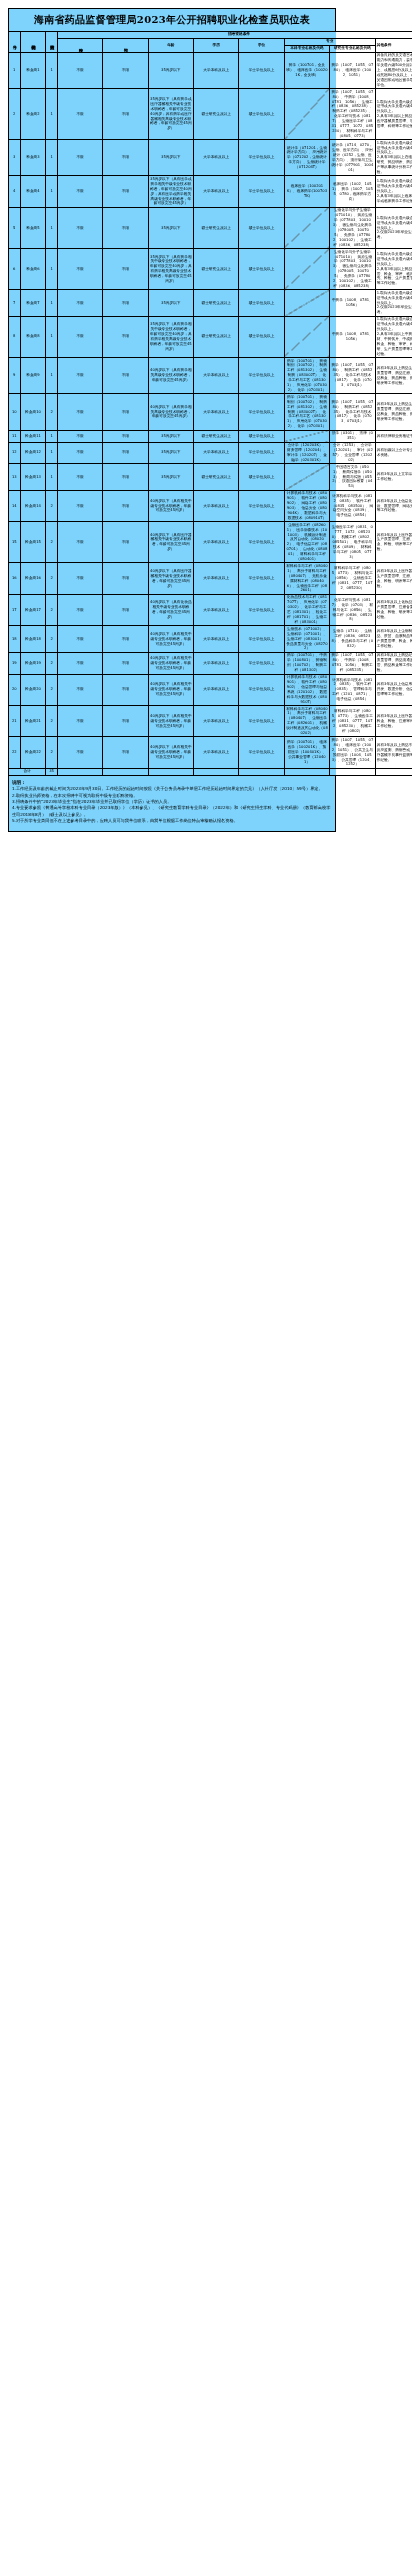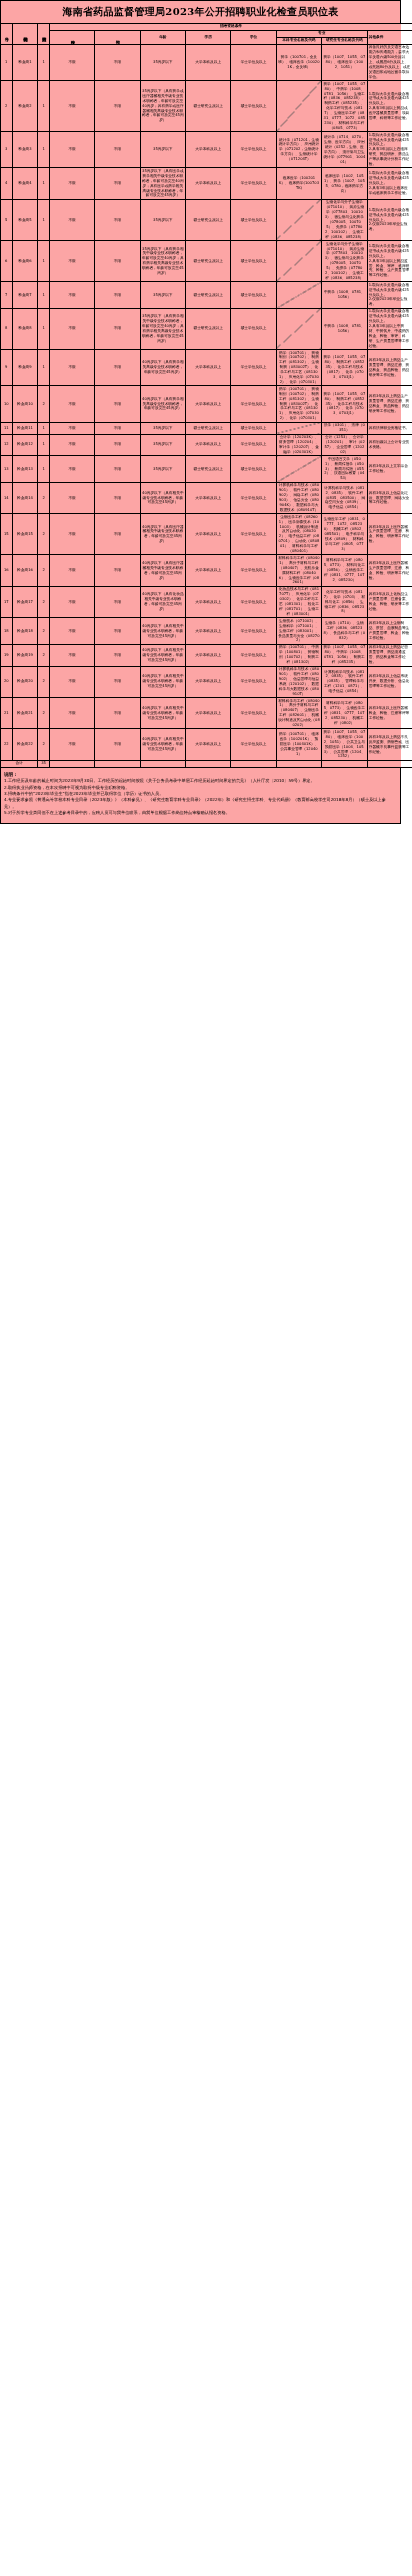--- a/index.html
+++ b/index.html
@@ -1,17 +1,17 @@
 <!DOCTYPE html>
 <html style="font-size:9.4px"><head>
 <meta charset="utf-8">
 <style>
   html,body{margin:0;padding:0;background:#fff;}
   body{font-family:"DejaVu Sans","Liberation Sans",sans-serif;color:#000;}
-  #page{width:401px;margin:0;background:#fca5a5;padding:0;box-sizing:border-box;}
+  #page{width:328px;margin:8px;background:#7dd3fc;padding:0;box-sizing:border-box;}
   .title-box{border:0.6px solid #000;border-bottom:none;padding:3.5px 4.7px 4.7px 4.7px;}
   .title{font-family:"DejaVu Serif","Liberation Serif",serif;font-weight:700;
          font-size:10px;line-height:1.35;text-align:center;letter-spacing:0.3px;}
   table.jobs{border-collapse:collapse;width:413px;table-layout:fixed;}
   table.jobs td,table.jobs th{border:0.6px solid #000;padding:0.6px 1.2px;
       font-size:3.7px;line-height:1.32;vertical-align:middle;
       word-break:break-all;overflow-wrap:anywhere;}
   th{font-weight:700;text-align:center;font-size:4.1px;}
   .c-no{width:8.2px;text-align:center;}
   .c-post{width:22.4px;text-align:center;}

